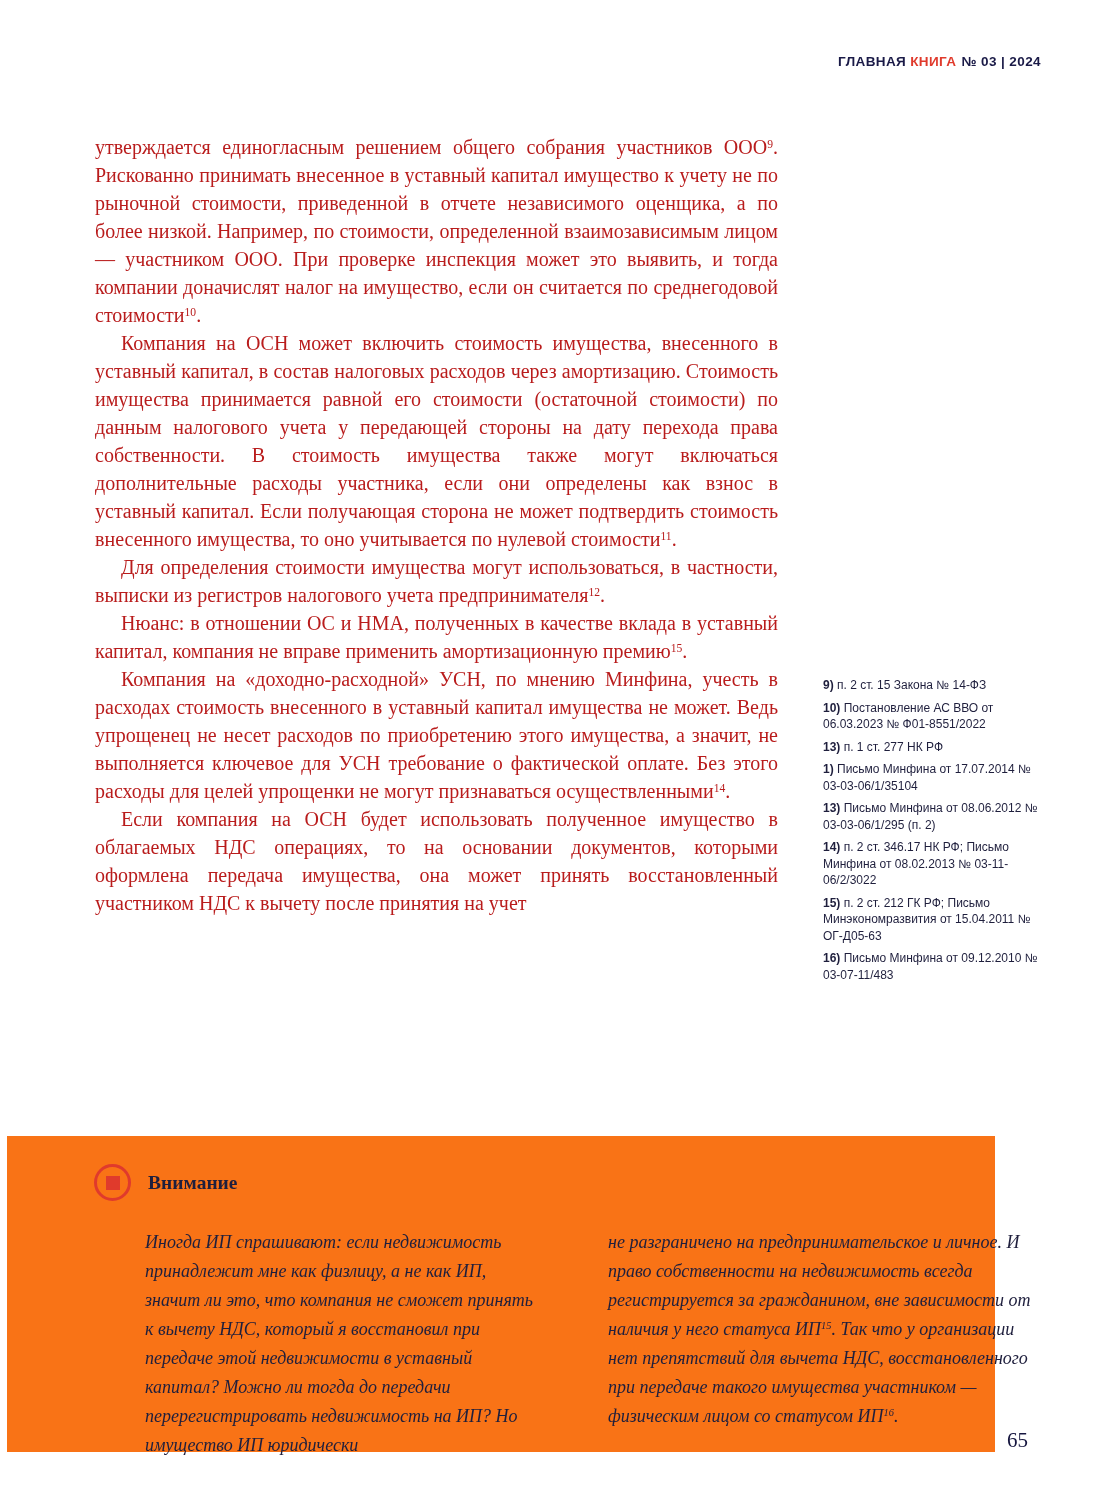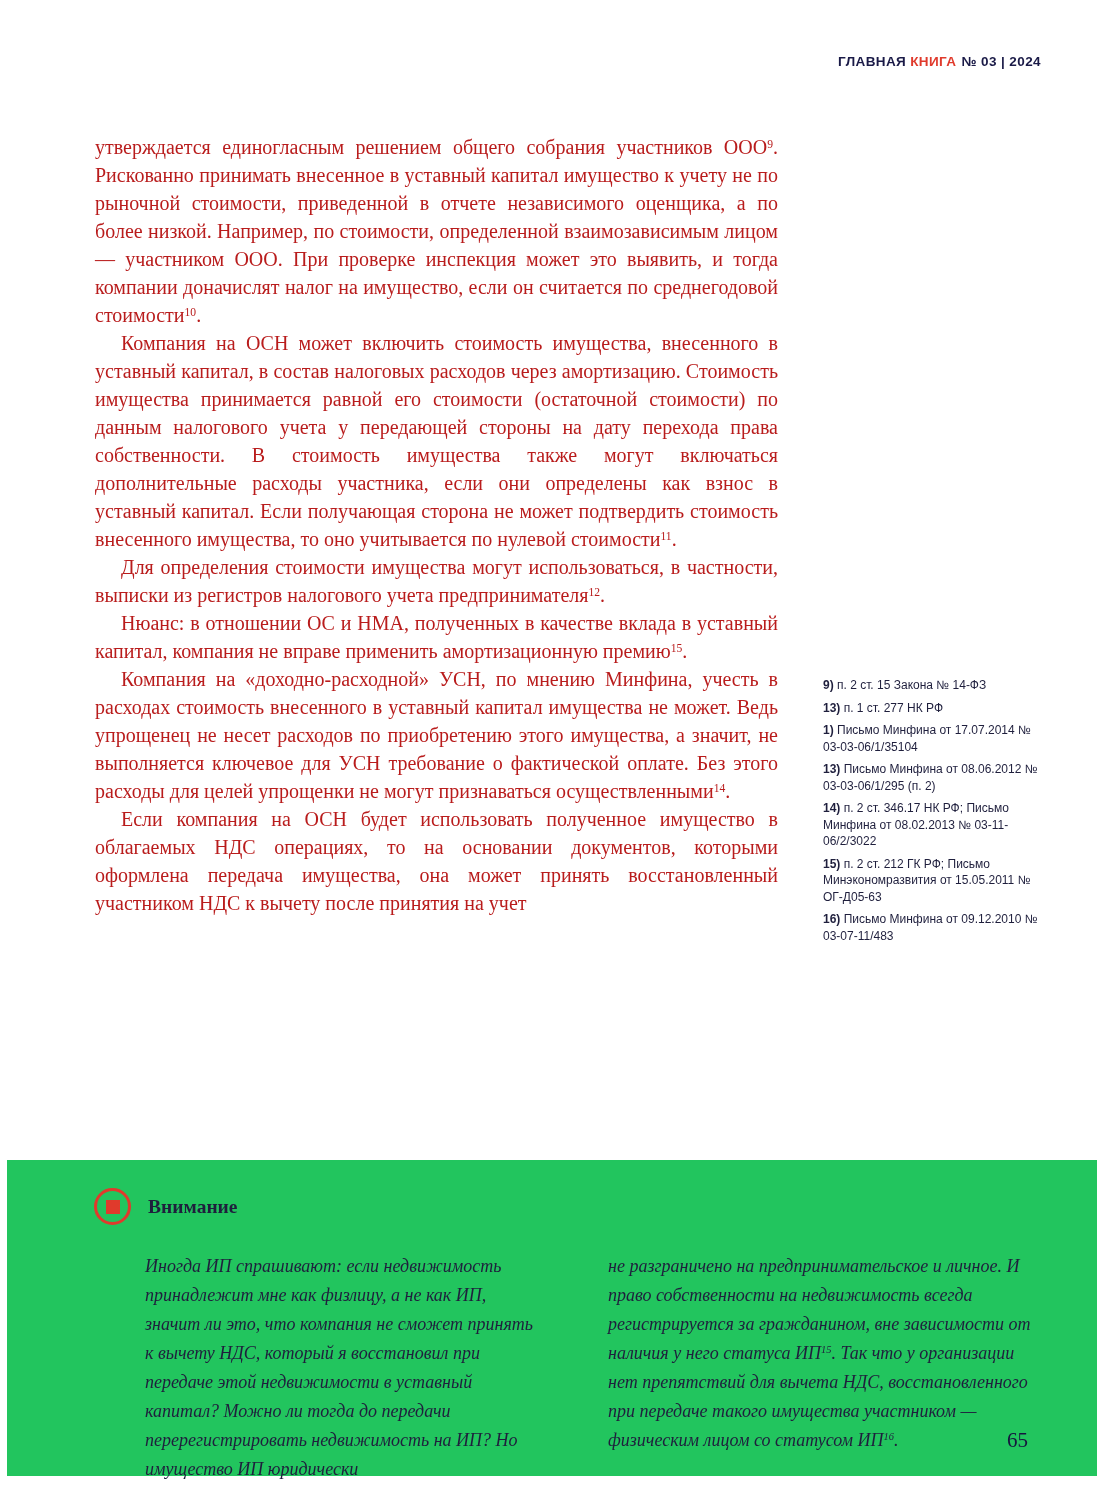--- a/index.html
+++ b/index.html
@@ -65,24 +65,24 @@
     line-height: 16.5px;
     color: #1f1f3d;
   }
   .footnote { margin-bottom: 6px; }
   .footnote b { font-weight: bold; }
 
   
   .attention {
     position: absolute;
     left: 7px;
-    top: 1160px;
-    width: 1090px;
+    top: 1136px;
+    width: 988px;
     height: 316px;
-    background: #22c55e;
+    background: #f97316;
   }
   .attention-head {
     position: absolute;
     left: 87px;
     top: 28px;
     display: flex;
     align-items: center;
     gap: 17px;
   }
   .att-icon {
@@ -138,25 +138,26 @@
       <p class="para"><span>утверждается единогласным решением общего собрания участников ООО</span><sup class="fn-ref">9</sup><span>. Рискованно принимать внесенное в уставный капитал имущество к учету не по рыночной стоимости, приведенной в отчете независимого оценщика, а по более низкой. Например, по стоимости, определенной взаимозависимым лицом — участником ООО. При проверке инспекция может это выявить, и тогда компании доначислят налог на имущество, если он считается по среднегодовой стоимости</span><sup class="fn-ref">10</sup><span>.</span></p>
       <p class="para indent"><span>Компания на ОСН может включить стоимость имущества, внесенного в уставный капитал, в состав налоговых расходов через амортизацию. Стоимость имущества принимается равной его стоимости (остаточной стоимости) по данным налогового учета у передающей стороны на дату перехода права собственности. В стоимость имущества также могут включаться дополнительные расходы участника, если они определены как взнос в уставный капитал. Если получающая сторона не может подтвердить стоимость внесенного имущества, то оно учитывается по нулевой стоимости</span><sup class="fn-ref">11</sup><span>.</span></p>
       <p class="para indent"><span>Для определения стоимости имущества могут использоваться, в частности, выписки из регистров налогового учета предпринимателя</span><sup class="fn-ref">12</sup><span>.</span></p>
       <p class="para indent"><span>Нюанс: в отношении ОС и НМА, полученных в качестве вклада в уставный капитал, компания не вправе применить амортизационную премию</span><sup class="fn-ref">15</sup><span>.</span></p>
       <p class="para indent"><span>Компания на «доходно-расходной» УСН, по мнению Минфина, учесть в расходах стоимость внесенного в уставный капитал имущества не может. Ведь упрощенец не несет расходов по приобретению этого имущества, а значит, не выполняется ключевое для УСН требование о фактической оплате. Без этого расходы для целей упрощенки не могут признаваться осуществленными</span><sup class="fn-ref">14</sup><span>.</span></p>
       <p class="para indent"><span>Если компания на ОСН будет использовать полученное имущество в облагаемых НДС операциях, то на основании документов, которыми оформлена передача имущества, она может принять восстановленный участником НДС к вычету после принятия на учет</span></p>
     </main>
 
   <aside class="footnotes">
       <div class="footnote"><b>9) </b><span>п. 2 ст. 15 Закона № 14-ФЗ</span></div>
+      <div class="footnote"><b>10) </b><span>Постановление АС ВВО от 06.03.2023 № Ф01-8551/2022</span></div>
       <div class="footnote"><b>13) </b><span>п. 1 ст. 277 НК РФ</span></div>
       <div class="footnote"><b>1) </b><span>Письмо Минфина от 17.07.2014 № 03-03-06/1/35104</span></div>
       <div class="footnote"><b>13) </b><span>Письмо Минфина от 08.06.2012 № 03-03-06/1/295 (п. 2)</span></div>
       <div class="footnote"><b>14) </b><span>п. 2 ст. 346.17 НК РФ; Письмо Минфина от 08.02.2013 № 03-11-06/2/3022</span></div>
-      <div class="footnote"><b>15) </b><span>п. 2 ст. 212 ГК РФ; Письмо Минэкономразвития от 15.05.2011 № ОГ-Д05-63</span></div>
+      <div class="footnote"><b>15) </b><span>п. 2 ст. 212 ГК РФ; Письмо Минэкономразвития от 15.04.2011 № ОГ-Д05-63</span></div>
       <div class="footnote"><b>16) </b><span>Письмо Минфина от 09.12.2010 № 03-07-11/483</span></div>
     </aside>
 
   <section class="attention">
     <div class="attention-head">
       <span class="att-icon">
         <span class="att-square"></span>
       </span>
       <span class="att-title">Внимание</span>
     </div>

